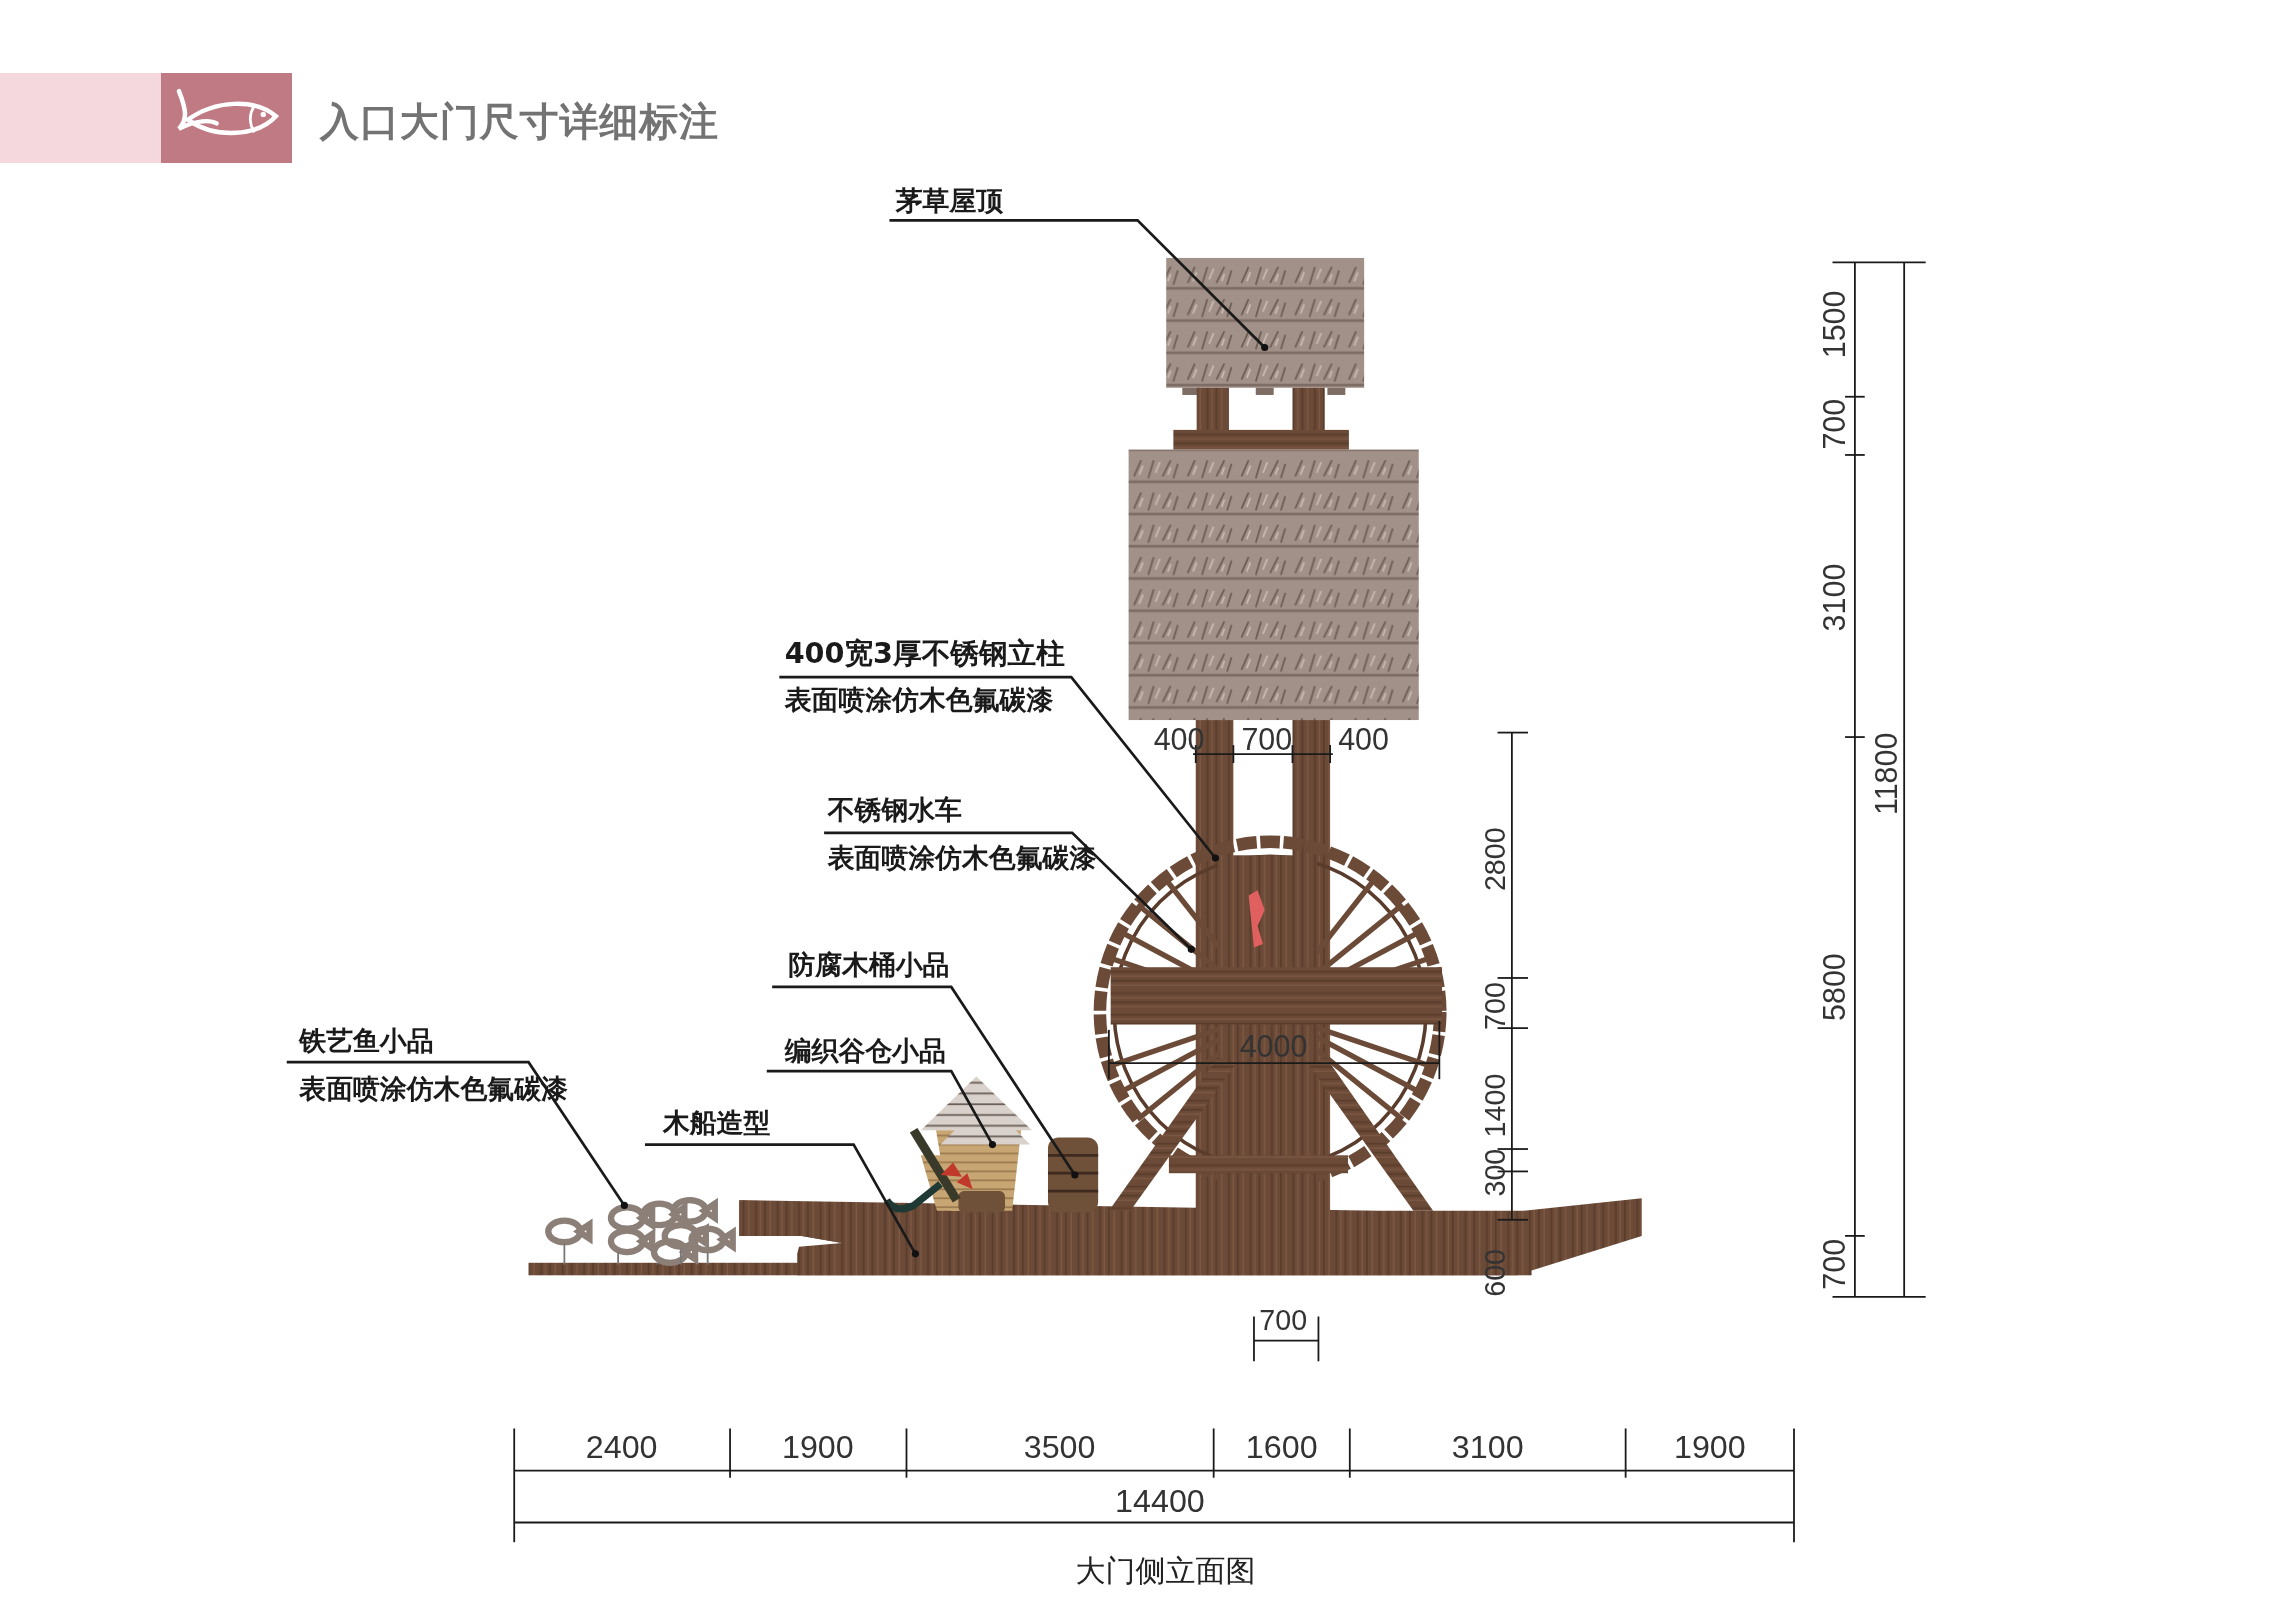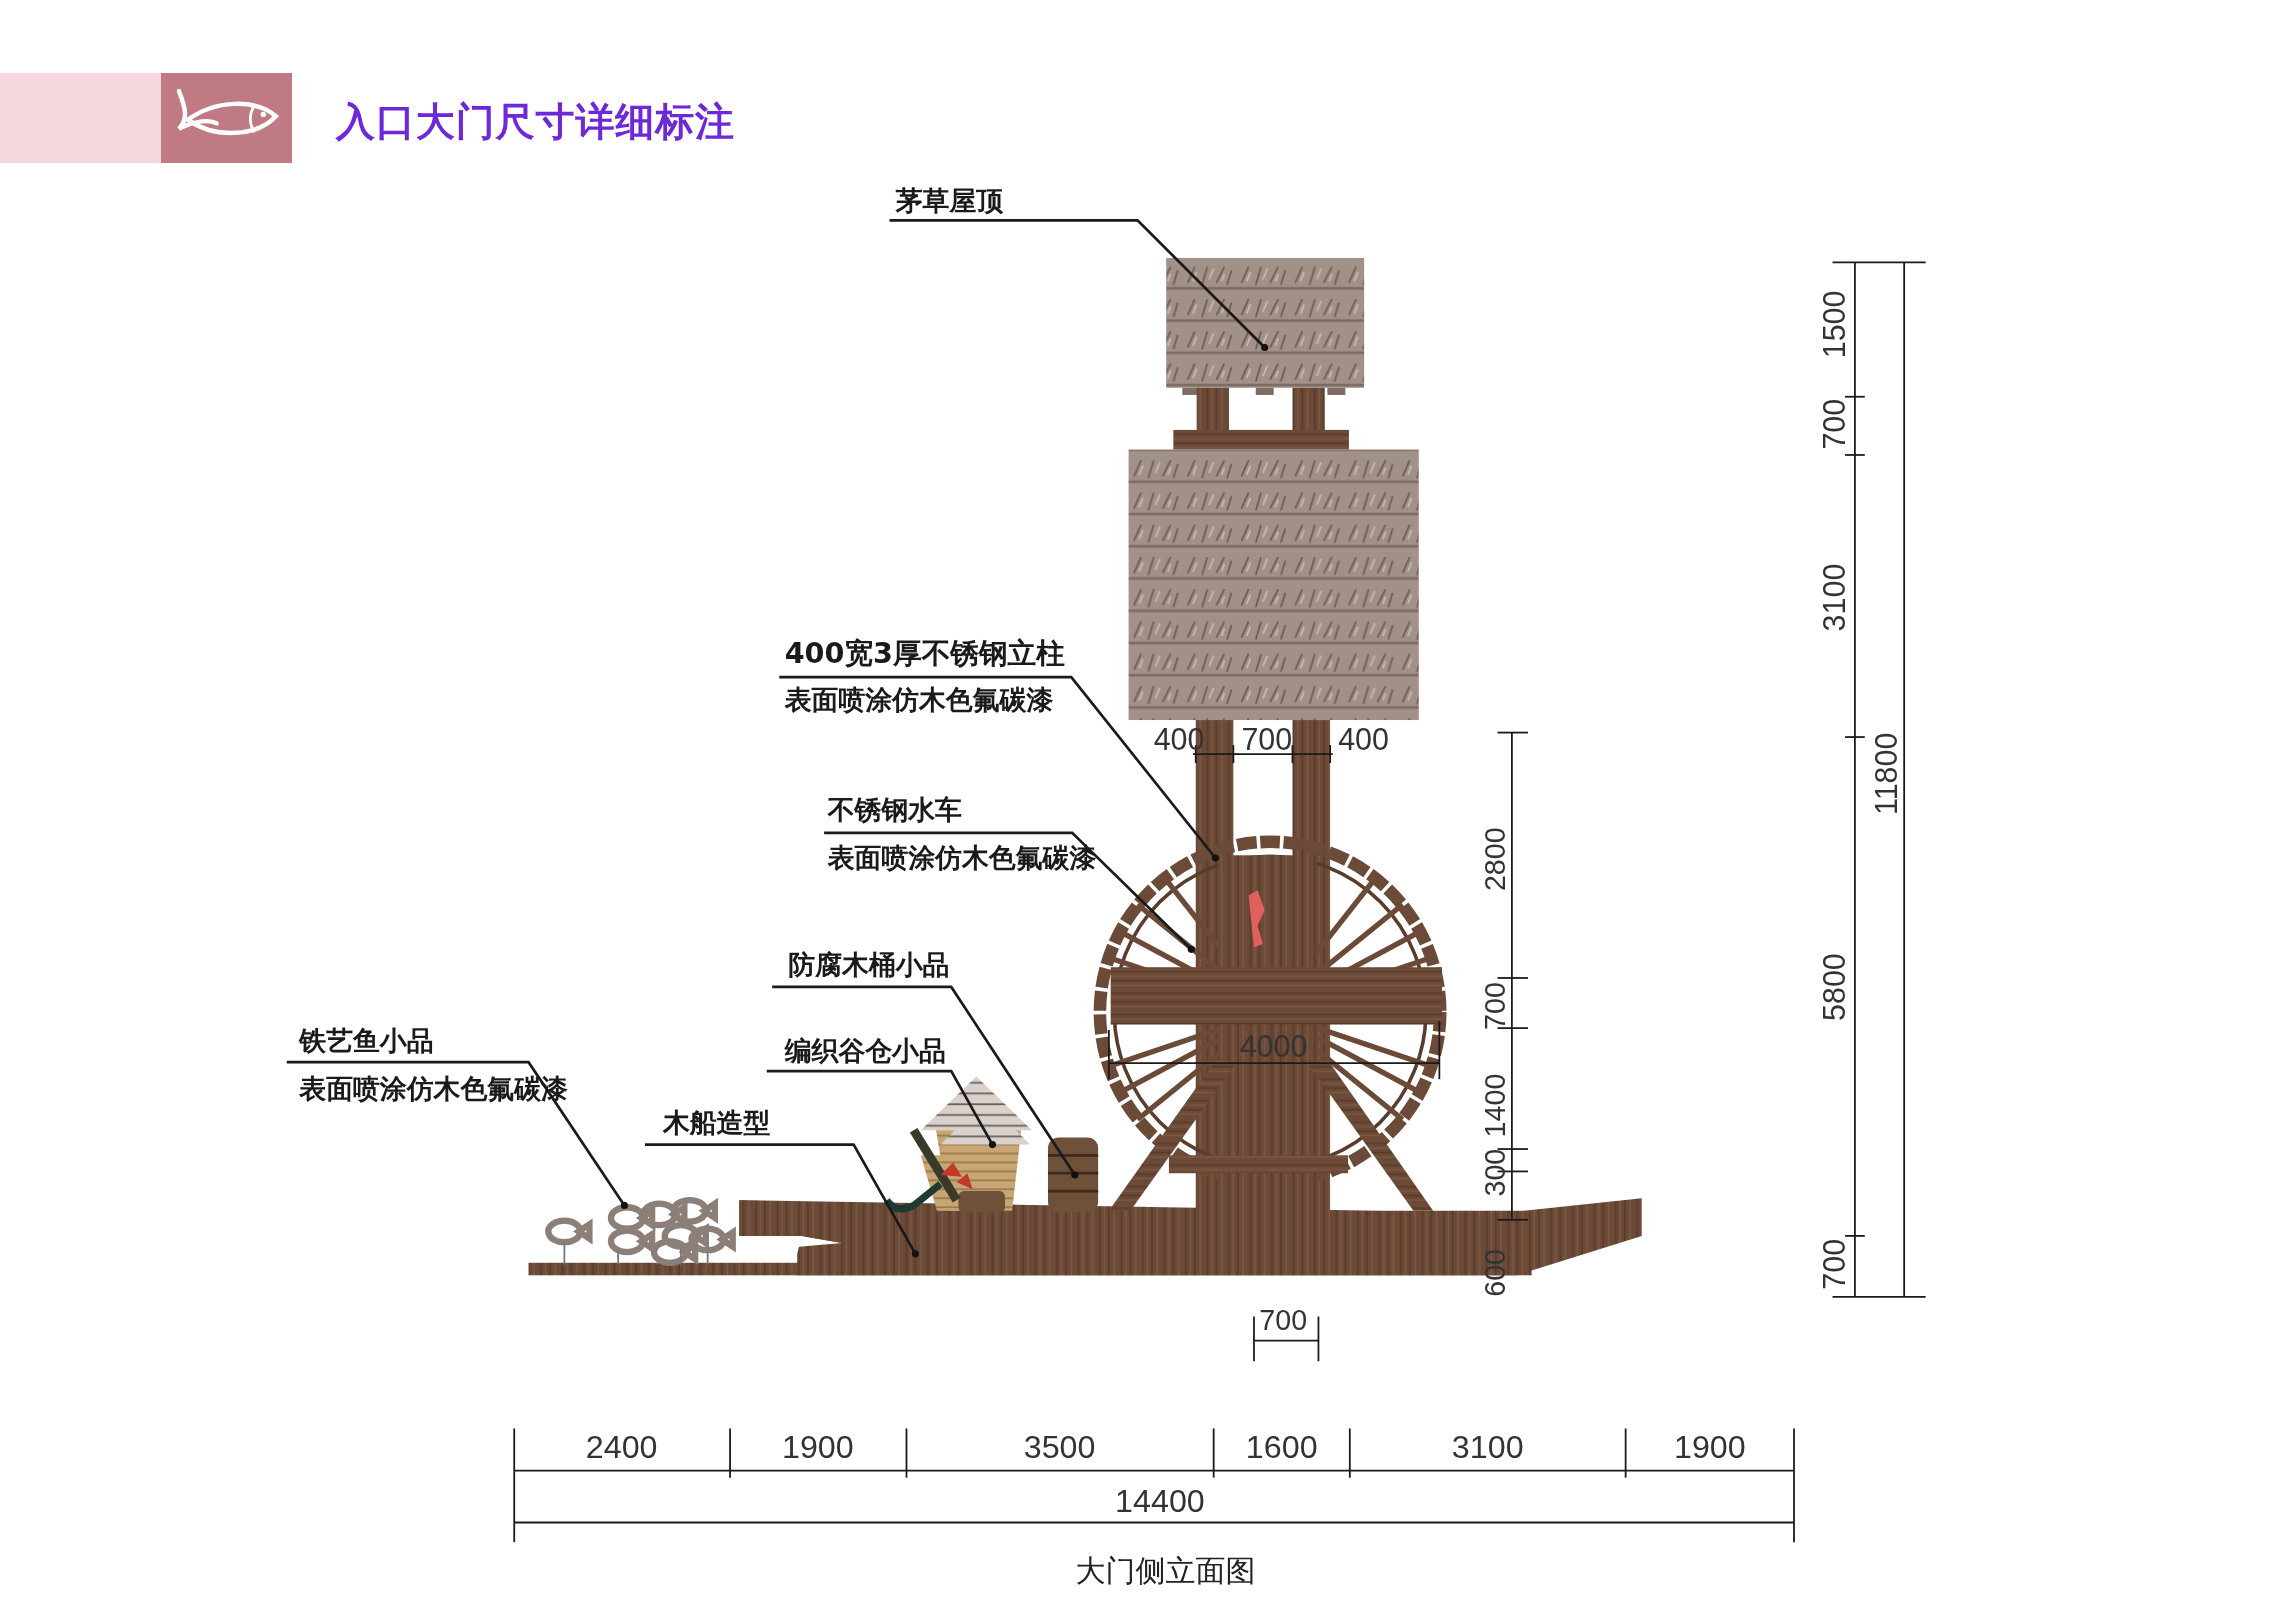--- a/index.html
+++ b/index.html
@@ -1,19 +1,19 @@
 <!DOCTYPE html>
 <html style="font-size:14.3px"><head>
 <meta charset="utf-8">
 <style>
   html,body{margin:0;padding:0;background:#ffffff;}
   body{width:2293px;height:1621px;position:relative;overflow:hidden;font-family:"DejaVu Sans","Liberation Sans",sans-serif;}
   .hdr-band{position:absolute;left:0;top:73px;width:161px;height:90px;background:#f5d7de;}
   .hdr-logo{position:absolute;left:161px;top:73px;width:131px;height:90px;background:#c07a84;}
-  .hdr-title{position:absolute;left:336px;top:95px;font-size:39px;font-weight:bold;color:#6d28d9;letter-spacing:0.9px;font-family:"DejaVu Sans",sans-serif;}
+  .hdr-title{position:absolute;left:320px;top:95px;font-size:39px;font-weight:bold;color:#737373;letter-spacing:0.9px;font-family:"DejaVu Sans",sans-serif;}
   svg.draw{position:absolute;left:0;top:0;}
   .lbl{font-family:"DejaVu Sans",sans-serif;font-weight:bold;fill:#1a1a1a;}
   .dim{font-family:"Liberation Sans","DejaVu Sans",sans-serif;fill:#333;}
   .caption{position:absolute;left:0;width:2293px;top:1551px;text-align:center;font-size:30px;color:#222;font-family:"DejaVu Sans",sans-serif;}
   .caption span{position:relative;left:-4.5px;margin-left:47px;}
 </style>
 </head>
 <body>
 
 <div class="hdr-band"></div>

